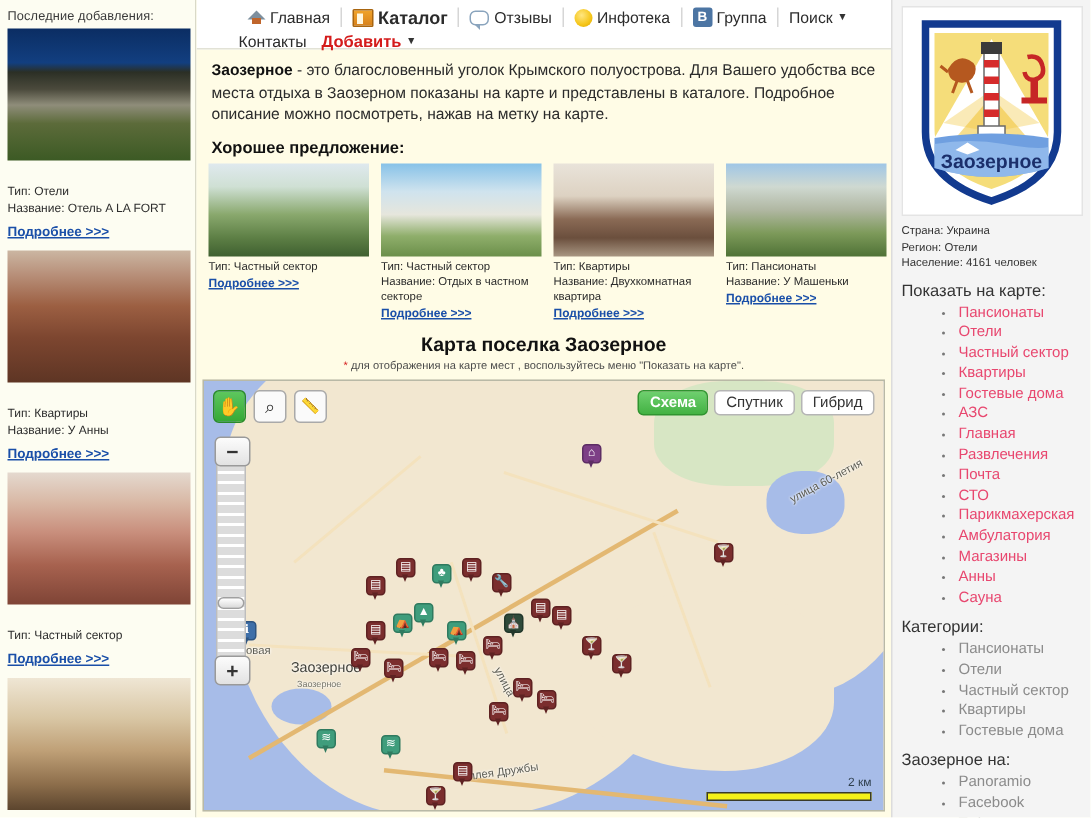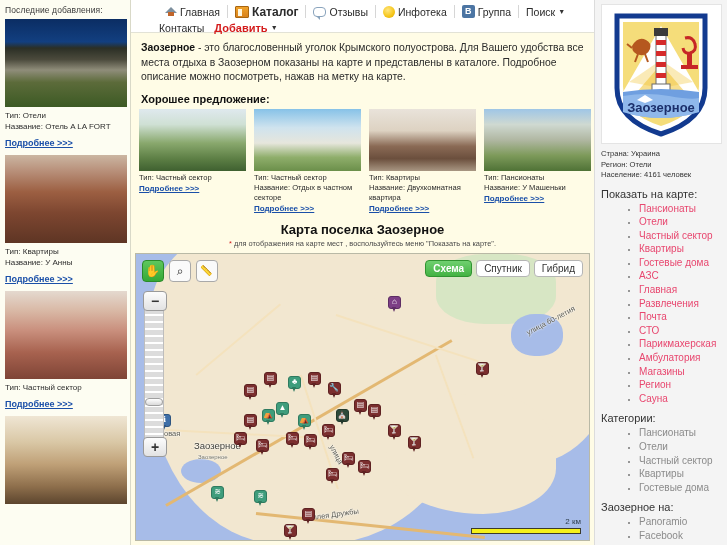--- a/index.html
+++ b/index.html
@@ -22,21 +22,21 @@
   }
   .left-title {
     font-size: 8.5px; color: #3a3a3a; padding: 5px 4px 4px 5px;
     letter-spacing: .1px;
   }
   .listing { padding: 0 4px 5px 5px; }
   .listing .photo {
     width: 122px; height: 88px; display: block;
     border: 0; overflow: hidden; position: relative;
   }
-  .listing .meta { font-size: 8px; color: #2d2d2d; line-height: 11px; padding-top: 3px; }
+  .listing .meta { font-size: 8px; color: #2d2d2d; line-height: 11px; padding-top: 15px; }
   .more-link {
     display: inline-block; font-size: 9px; color: #1a4fa8;
     text-decoration: underline; font-weight: bold; padding-top: 1px;
     cursor: pointer;
   }
 
   
   .ph1 { background:linear-gradient(180deg,#0b2d63 0%,#123f80 26%,#2b2f25 33%,#4b4a3c 46%,#8f8d7a 58%,#5c6b3a 72%,#3c5a24 100%); }
   .ph2 { background:linear-gradient(180deg,#cbb6a2 0%,#b8907a 18%,#9c5f42 42%,#7d4630 66%,#5e3524 100%); }
   .ph3 { background:linear-gradient(180deg,#e4d9cf 0%,#d9b9a6 22%,#c98f7d 45%,#a7624f 70%,#7f4436 100%); }
@@ -612,21 +612,21 @@
       <li><a>Квартиры</a></li>
       <li><a>Гостевые дома</a></li>
       <li><a>АЗС</a></li>
       <li><a>Главная</a></li>
       <li><a>Развлечения</a></li>
       <li><a>Почта</a></li>
       <li><a>СТО</a></li>
       <li><a>Парикмахерская</a></li>
       <li><a>Амбулатория</a></li>
       <li><a>Магазины</a></li>
-      <li><a>Регион</a></li>
+      <li><a>Анны</a></li>
       <li><a>Сауна</a></li>
     </ul>
 
     <div class="r-head">Категории:</div>
     <ul class="rlist grey">
       <li><a>Пансионаты</a></li>
       <li><a>Отели</a></li>
       <li><a>Частный сектор</a></li>
       <li><a>Квартиры</a></li>
       <li><a>Гостевые дома</a></li>

